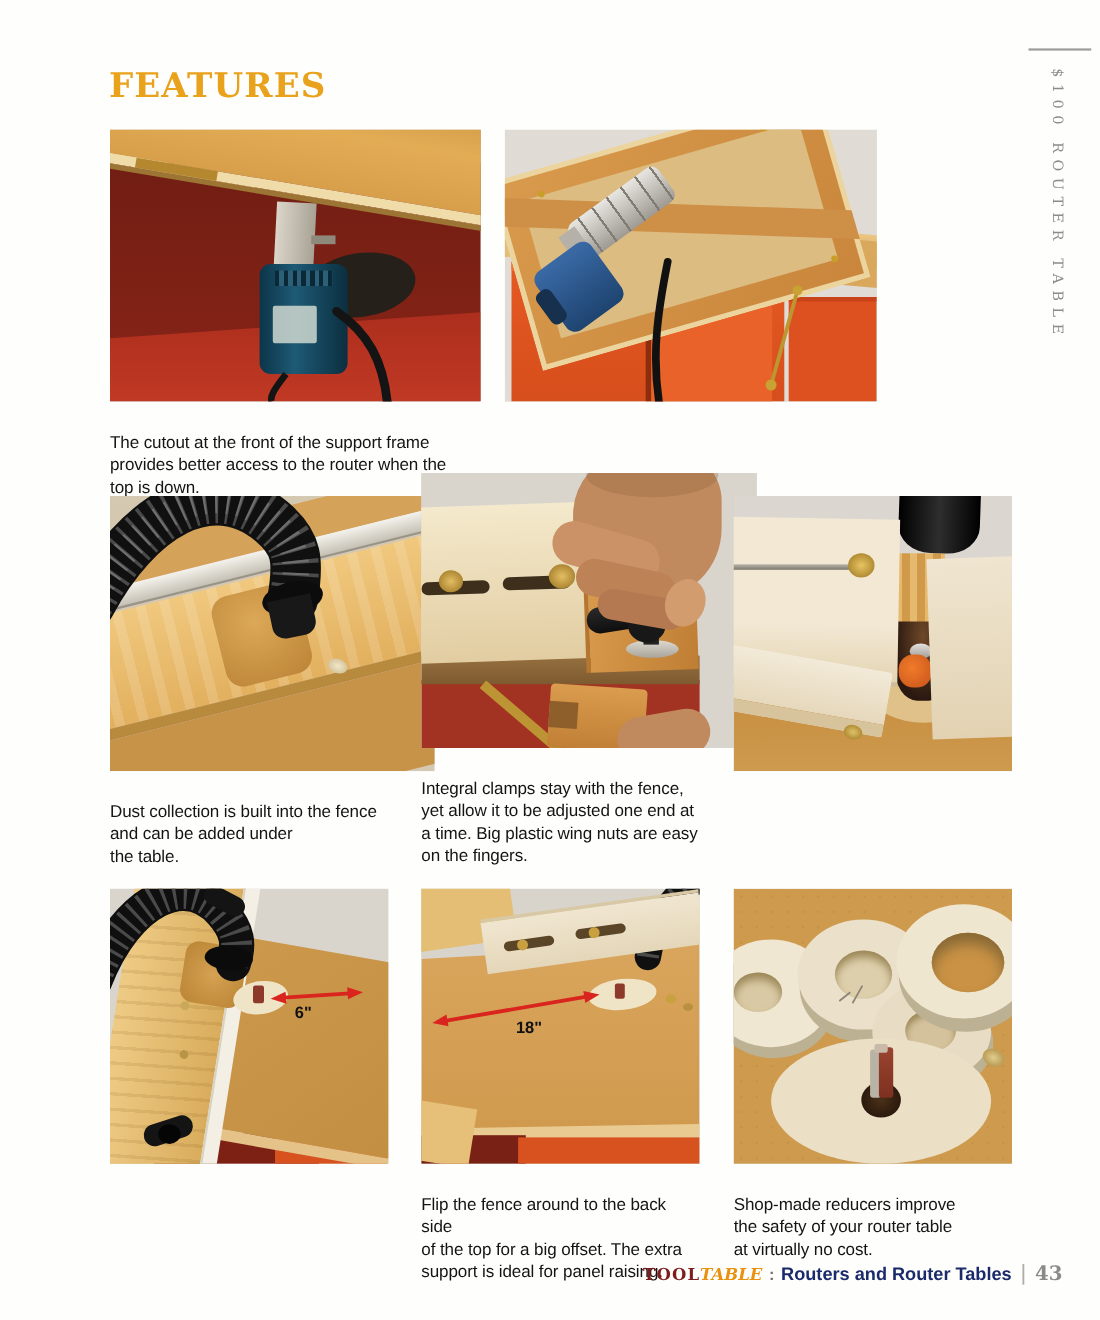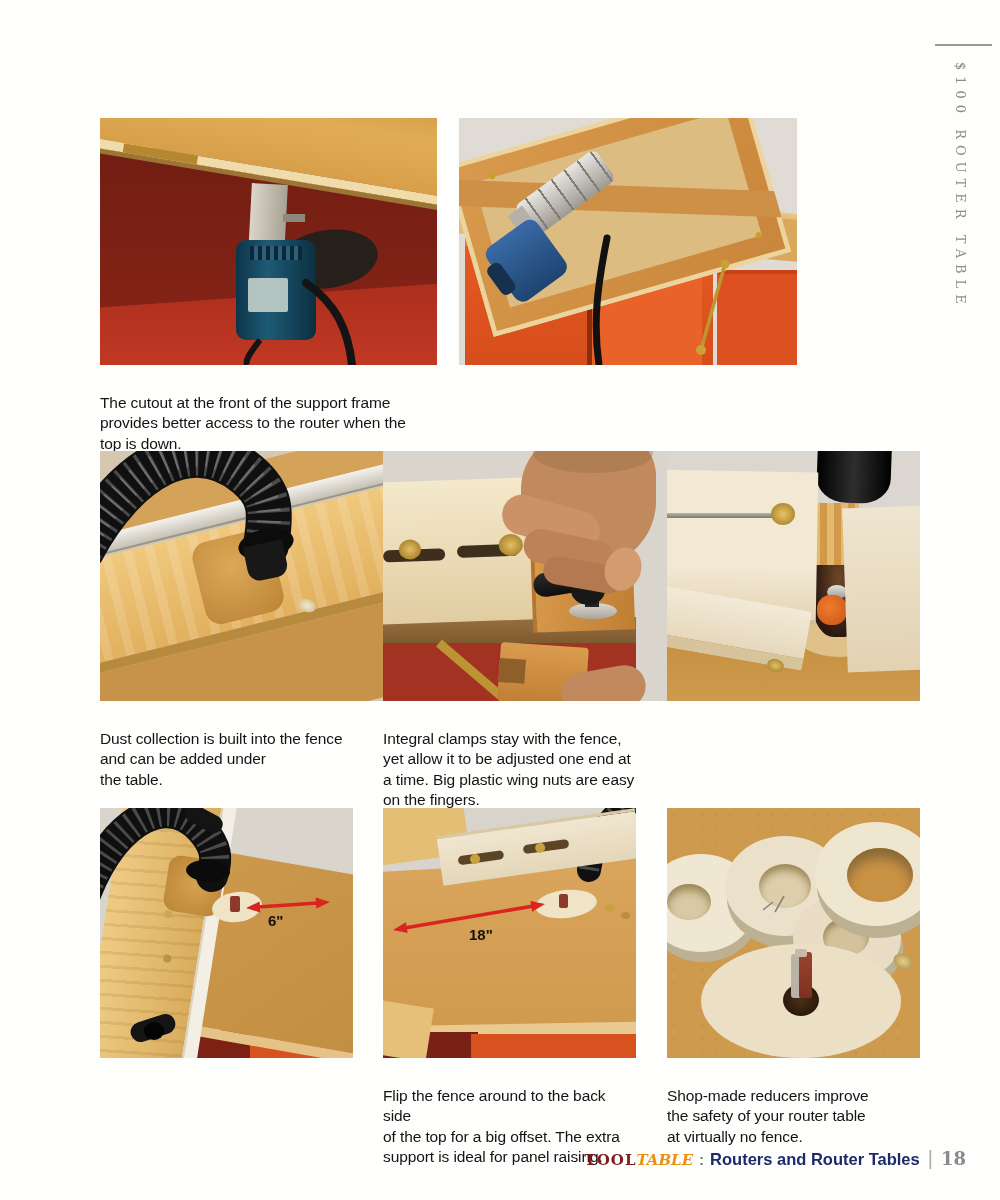--- a/index.html
+++ b/index.html
@@ -23,20 +23,21 @@
   .f-bar{font-weight:300;font-size:20px;color:#b0aca6;margin:0 2px}
   .f-num{font-family:"DejaVu Serif",serif;font-weight:700;font-size:18px;color:#8a8a8a}
 </style>
 </head>
 <body>
 
 <div class="page">
 
   <div class="top-rule"></div>
   <div class="side-label">$100 ROUTER TABLE</div>
+  <h1 class="heading">FEATURES</h1>
 
   <figure class="fig" style="left:100px;top:118px;width:337px">
     <div class="photo" style="height:247px">
       <div class="ab" style="inset:0;background:linear-gradient(180deg,#6e1d12,#8a2418)"></div>
       <div class="ab" style="left:0;top:0;width:337px;height:30px;background:#e9e0cf"></div>
       <div class="ab" style="left:0;top:148px;width:337px;height:99px;background:linear-gradient(180deg,#a82c1b,#c03924);clip-path:polygon(0 42%,100% 18%,100% 100%,0 100%)"></div>
       <div class="ab" style="left:-24px;top:-66px;width:400px;height:125px;background:linear-gradient(180deg,#c78e3e,#e2ac55 55%,#d89f4a);transform:rotate(9.5deg);border-bottom:9px solid #f0dca8;box-shadow:0 5px 0 #9c7434">
         <div class="ab" style="left:55px;bottom:-9px;width:75px;height:9px;background:#b5882f"></div>
       </div>
       <div class="ab" style="left:150px;top:66px;width:36px;height:72px;background:linear-gradient(90deg,#dcd6ca,#a8a295);transform:rotate(3deg)"></div>
@@ -114,21 +115,21 @@
       </svg>
       <div class="ab" style="left:138px;top:78px;width:56px;height:30px;background:#0c0c0c;border-radius:50%;transform:rotate(-12deg)"></div>
       <div class="ab" style="left:146px;top:92px;width:40px;height:36px;background:#181818;border-radius:0 0 12px 12px;transform:rotate(-12deg)"></div>
       <div class="ab" style="left:198px;top:148px;width:18px;height:13px;background:radial-gradient(#f2e7c8,#c9b88e);border-radius:50%;transform:rotate(20deg)"></div>
     </div>
     <figcaption class="cap">Dust collection is built into the fence
 and can be added under
 the table.</figcaption>
   </figure>
 
-  <figure class="fig" style="left:383px;top:451px;width:305px">
+  <figure class="fig" style="left:383px;top:430px;width:305px">
     <div class="photo" style="height:250px">
       <div class="ab" style="inset:0;background:#d9d5cd"></div>
       <div class="ab" style="left:0;top:188px;width:253px;height:62px;background:#a23322"></div>
       <div class="ab" style="left:0;top:166px;width:253px;height:26px;background:linear-gradient(180deg,#96703f,#7e5a30)"></div>
       <div class="ab" style="left:-10px;top:28px;width:218px;height:142px;background:linear-gradient(180deg,#f4e9cc,#e2cda2);transform:rotate(-2deg);border-right:3px solid #c9b488">
         <div class="ab" style="left:10px;top:68px;width:62px;height:12px;background:#3e2f1c;border-radius:6px"></div>
         <div class="ab" style="left:84px;top:66px;width:62px;height:12px;background:#3e2f1c;border-radius:6px"></div>
         <div class="ab" style="left:26px;top:58px;width:22px;height:20px;background:radial-gradient(#e3be63,#96701e);border-radius:50%"></div>
         <div class="ab" style="left:126px;top:56px;width:24px;height:22px;background:radial-gradient(#e3be63,#96701e);border-radius:50%"></div>
       </div>
@@ -268,25 +269,25 @@
       <div class="ab" style="left:180px;top:40px;width:66px;height:54px;background:#c99245;border-radius:50%;box-shadow:inset 0 10px 12px #8a6a36"></div>
       <div class="ab" style="left:34px;top:136px;width:200px;height:114px;background:#ebdfc6;border-radius:50%"></div>
       <div class="ab" style="left:116px;top:176px;width:36px;height:32px;background:radial-gradient(#4a3018,#1e1008);border-radius:50%"></div>
       <div class="ab" style="left:124px;top:146px;width:10px;height:44px;background:#b9b3a6;border-radius:3px"></div>
       <div class="ab" style="left:132px;top:144px;width:13px;height:46px;background:linear-gradient(180deg,#9a4430,#7e3020);border-radius:3px"></div>
       <div class="ab" style="left:128px;top:141px;width:12px;height:8px;background:#c9b9a8;border-radius:2px"></div>
       <div class="ab" style="left:226px;top:146px;width:20px;height:15px;background:radial-gradient(#e2ce8e,#a8883e);border-radius:50%;transform:rotate(25deg)"></div>
     </div>
     <figcaption class="cap">Shop-made reducers improve
 the safety of your router table
-at virtually no fence.</figcaption>
+at virtually no cost.</figcaption>
   </figure>
 
   <div class="footer">
     <span class="f-tool">TOOL</span>
     <span class="f-smarts">TABLE</span>
     <span class="f-colon">:</span>
     <span class="f-title">Routers and Router Tables</span>
     <span class="f-bar">|</span>
-    <span class="f-num">18</span>
+    <span class="f-num">43</span>
   </div>
 
 </div>
 
 </body></html>

